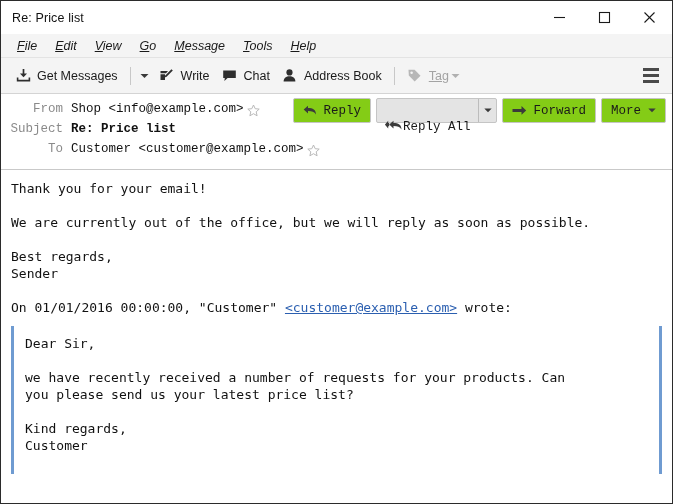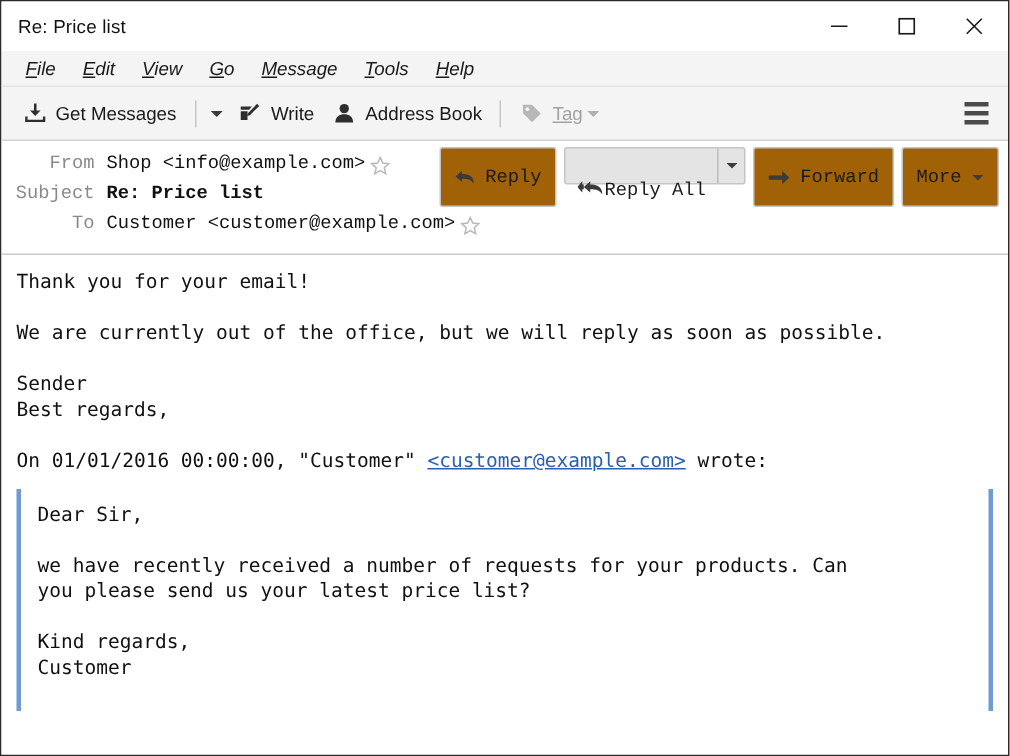--- a/index.html
+++ b/index.html
@@ -195,23 +195,23 @@
     position: absolute;
     right: 6px;
     top: 4px;
     display: flex;
     align-items: stretch;
     gap: 5px;
   }
   .rbtn {
     display: flex;
     align-items: center;
-    height: 40px;
+    height: 25px;
     padding: 0 9px;
-    background: #a16207;
+    background: #84cc16;
     border: 1px solid #c5c5c5;
     border-radius: 2px;
     font-size: 12.5px;
     color: #1a1a1a;
     cursor: default;
     white-space: nowrap;
     box-sizing: border-box;
   }
   .rbtn .ricon { margin-right: 6px; display: flex; align-items: center; }
   .rsplit {
@@ -333,20 +333,28 @@
     <div class="tb-btn">
       <span class="tb-icon">
         <svg width="15" height="15" viewBox="0 0 15 15">
           <path d="M1.5 3 L9 3 L7 5.2 L1.5 5.2 Z M1.5 6.2 L6 6.2 L6 12 L1.5 12 Z" fill="#2e2e2e"></path>
           <path d="M12.4 1.2 L13.8 2.6 L7.6 8.8 L5.7 9.4 L6.3 7.5 Z" fill="#2e2e2e"></path>
         </svg>
       </span>
       <span class="tb-label">Write</span>
     </div>
 
+    <div class="tb-btn">
+      <span class="tb-icon">
+        <svg width="15" height="15" viewBox="0 0 15 15">
+          <path d="M1.2 2.4 L13.8 2.4 L13.8 10 L5.6 10 L2.4 13 L2.8 10 L1.2 10 Z" fill="#2e2e2e"></path>
+        </svg>
+      </span>
+      <span class="tb-label">Chat</span>
+    </div>
 
     <div class="tb-btn">
       <span class="tb-icon">
         <svg width="15" height="15" viewBox="0 0 15 15">
           <circle cx="7.5" cy="4.4" r="3.1" fill="#2e2e2e"></circle>
           <path d="M1.6 13.6 C1.6 9.9 4.3 8.2 7.5 8.2 C10.7 8.2 13.4 9.9 13.4 13.6 Z" fill="#2e2e2e"></path>
         </svg>
       </span>
       <span class="tb-label">Address Book</span>
     </div>
@@ -453,22 +461,22 @@
       </div>
     </div>
   </div>
 
   <div id="body-pane">
 
     <div class="msg-text">Thank you for your email!</div>
     <div class="msg-text">&nbsp;</div>
     <div class="msg-text">We are currently out of the office, but we will reply as soon as possible.</div>
     <div class="msg-text">&nbsp;</div>
+    <div class="msg-text">Best regards,</div>
     <div class="msg-text">Sender</div>
-    <div class="msg-text">Best regards,</div>
     <div class="msg-text">&nbsp;</div>
 
     <div class="msg-text"><span>On 01/01/2016 00:00:00, "Customer" </span><a href="#">&lt;customer@example.com&gt;</a><span> wrote:</span></div>
 
     <div id="quote-block">
       <div class="msg-text">Dear Sir,</div>
       <div class="msg-text">&nbsp;</div>
       <div class="msg-text">we have recently received a number of requests for your products. Can</div>
       <div class="msg-text">you please send us your latest price list?</div>
       <div class="msg-text">&nbsp;</div>

